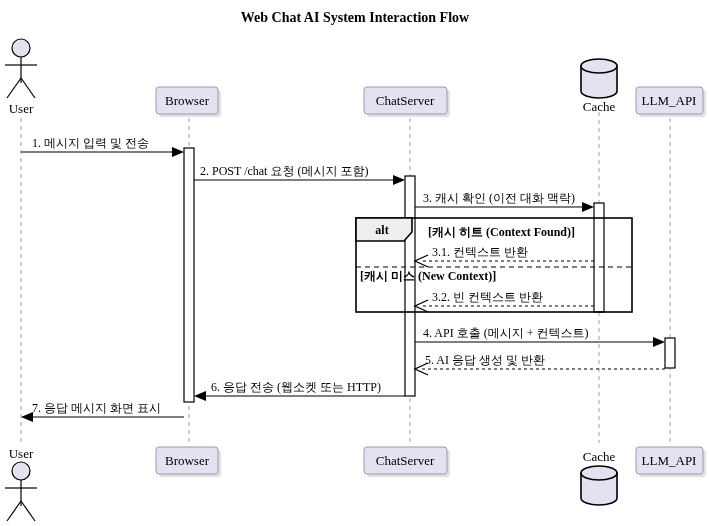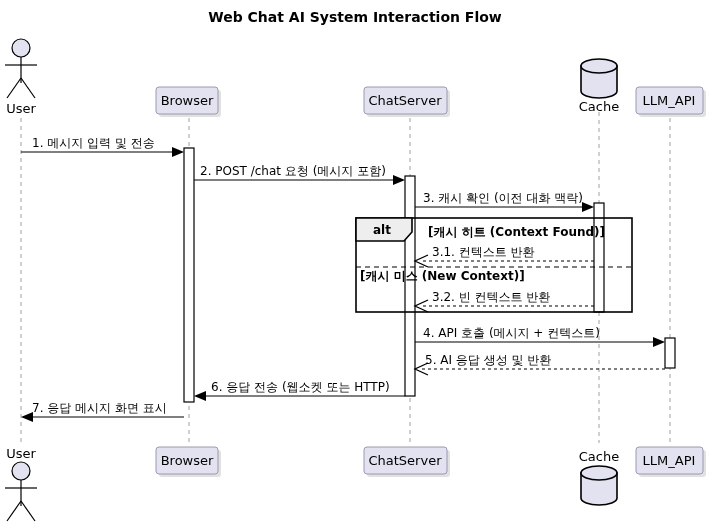--- a/index.html
+++ b/index.html
@@ -13,20 +13,21 @@
     position: relative;
     font-family: "DejaVu Sans", "Liberation Sans", sans-serif;
     overflow: hidden;
   }
   #diagram-root {
     position: absolute;
     left: 0;
     top: 0;
     width: 709px;
     height: 526px;
+    font-family: Liberation Serif, serif;
   }
   svg.diagram-svg {
     position: absolute;
     left: 0;
     top: 0;
     width: 709px;
     height: 526px;
     display: block;
   }
   .diagram-title {

